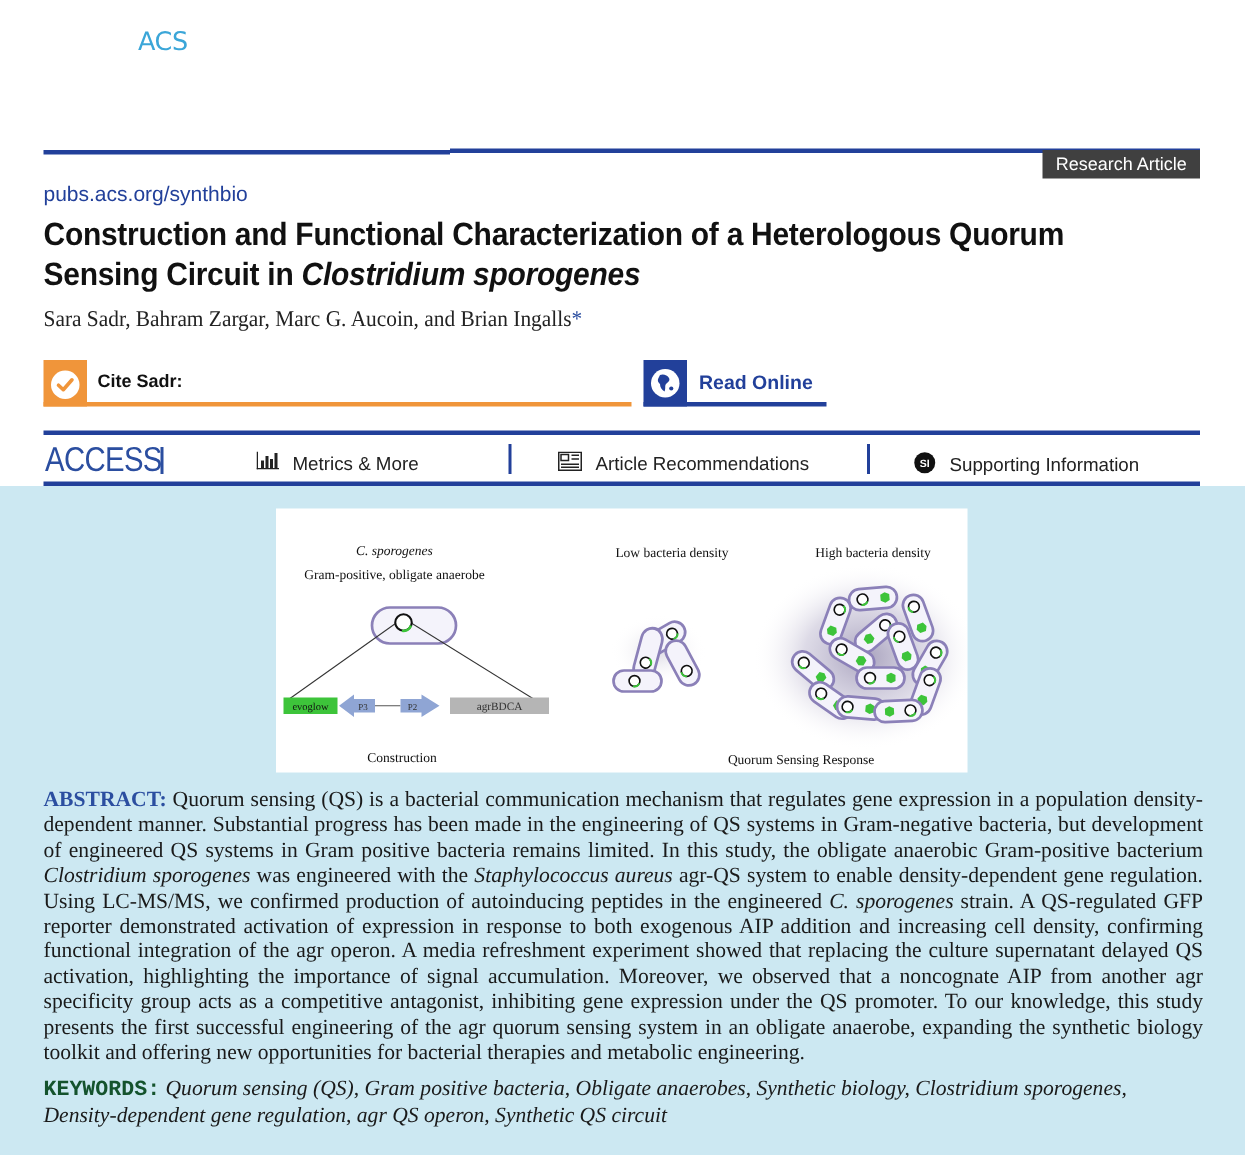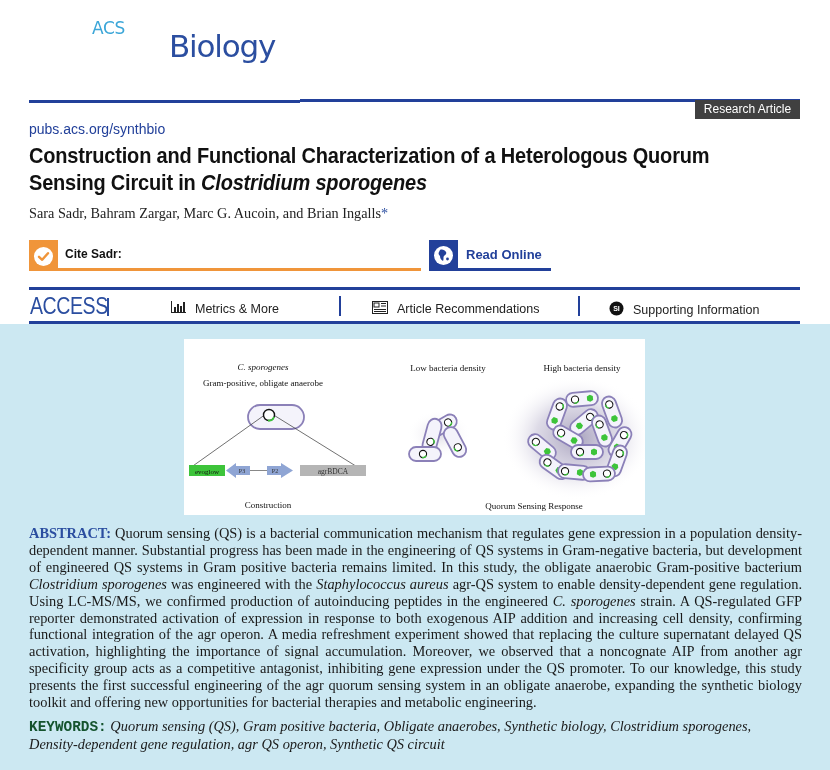--- a/index.html
+++ b/index.html
@@ -51,21 +51,20 @@
   .abstract i { font-style: italic; }
   .keywords { position: absolute; left: 29px; top: 718px; width: 773px; font-family: "Liberation Serif", serif; font-size: 14.4px; line-height: 17px; color: #1a1a1a; }
   .keywords .lbl { color: #14532d; font-weight: bold; font-family: Liberation Mono, monospace; }
   .keywords i { font-style: italic; }
 </style>
 </head>
 <body>
 
 <div class="logo">
   <span class="logo-acs">ACS</span>
-  <span class="logo-biology">Biology</span>
 </div>
 
 <div class="top-rule-a"></div>
 <div class="top-rule-b"></div>
 <a class="journal-url">pubs.acs.org/synthbio</a>
 <div class="article-type">Research Article</div>
 
 <h1 class="title"><span>Construction and Functional Characterization of a Heterologous Quorum Sensing Circuit in </span><i>Clostridium sporogenes</i></h1>
 <div class="authors"><span>Sara Sadr, Bahram Zargar, Marc G. Aucoin, and Brian Ingalls</span><span class="star">*</span></div>
 

